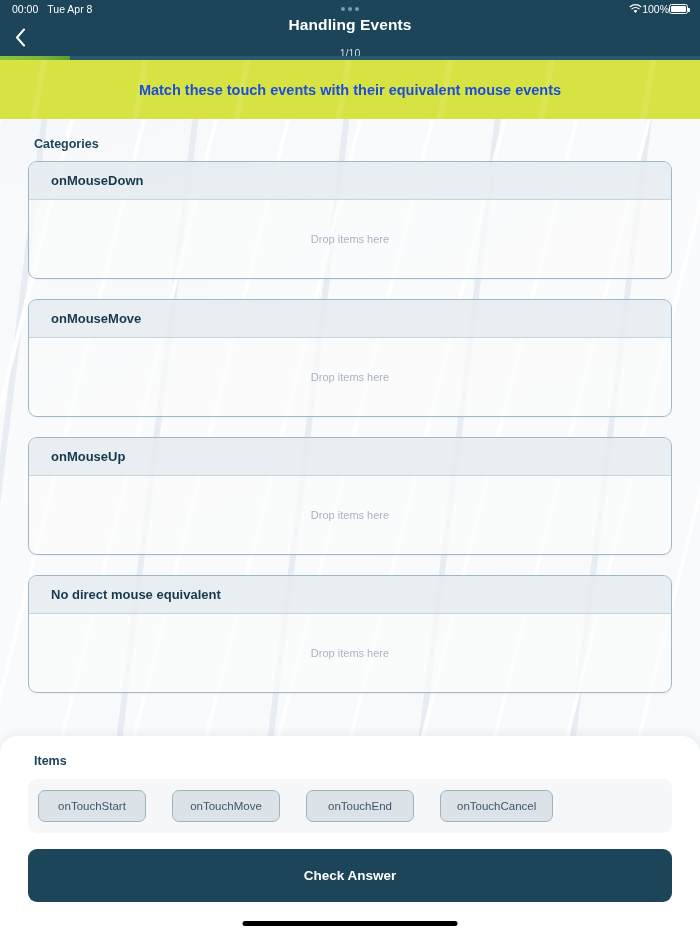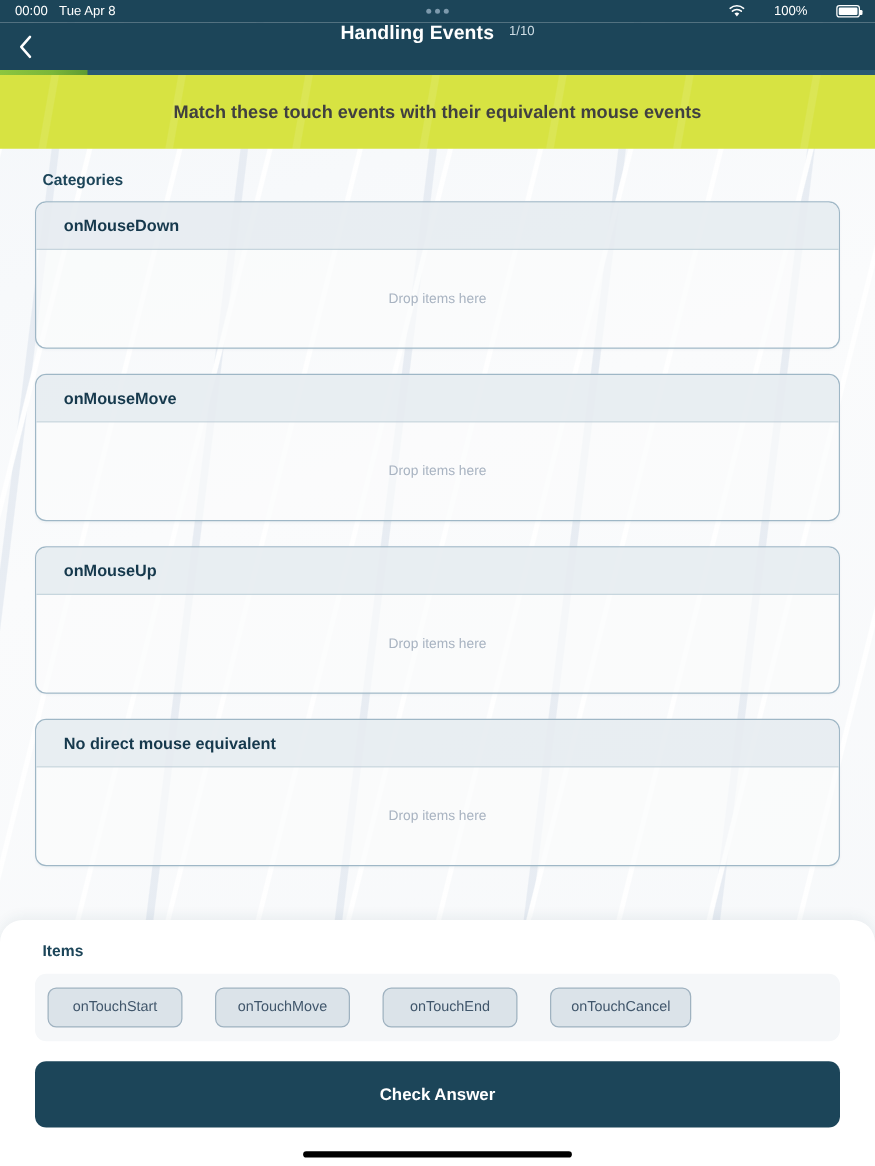--- a/index.html
+++ b/index.html
@@ -59,21 +59,21 @@
   }
   .status-left { display: flex; align-items: center; gap: 9px; font-weight: 500; }
   .status-center {
     position: absolute; left: 0; right: 0; top: 0; bottom: 0;
     display: flex; align-items: center; justify-content: center;
     pointer-events: none;
   }
   .dots { display: flex; gap: 3px; }
   .dots i { width: 4px; height: 4px; border-radius: 50%; background: #7d9aad; display: block; }
   .status-right {
-    margin-left: auto; display: flex; align-items: center; gap: 23px; font-size: 10.5px;
+    margin-left: auto; display: flex; align-items: center; gap: 0; font-size: 10.5px;
   }
   .wifi-icon { display: block; }
   .battery {
     width: 19px; height: 10px; border: 1.2px solid #ffffff; border-radius: 2.5px;
     position: relative; display: block;
   }
   .battery::after {
     content: ""; position: absolute; right: -3px; top: 3px;
     width: 1.8px; height: 4px; background: #ffffff; border-radius: 0 1px 1px 0;
   }
@@ -90,21 +90,21 @@
     display: flex;
     align-items: center;
   }
   .back-btn {
     width: 40px; height: 38px;
     display: flex; align-items: center; justify-content: center;
     cursor: pointer;
   }
   .nav-titles {
     position: absolute; left: 0; right: 0; top: 0; bottom: 0;
-    display: flex; flex-direction: row; align-items: flex-start; justify-content: center;
+    display: flex; flex-direction: column; align-items: center; justify-content: center;
     pointer-events: none;
     gap: 12px;
   }
   .nav-title { color: #ffffff; font-size: 15.5px; font-weight: 700; letter-spacing: 0.1px; }
   .nav-sub { color: #cfdde5; font-size: 10.5px; margin-top: 1px; }
 
   
   .progress-track {
     height: 4px;
     background: #2a5872;
@@ -136,21 +136,21 @@
       rgba(255,255,255,0) 0px,
       rgba(255,255,255,0) 40px,
       rgba(255,255,255,0.10) 41px,
       rgba(255,255,255,0.10) 46px,
       rgba(255,255,255,0) 47px,
       rgba(255,255,255,0) 100px
     );
     pointer-events: none;
   }
   .prompt-text {
-    color: #404040;
+    color: #1d4ed8;
     font-size: 14.5px;
     font-weight: 700;
     text-align: left;
     position: relative;
     z-index: 1;
   }
 
   
   .content {
     height: 678px;

